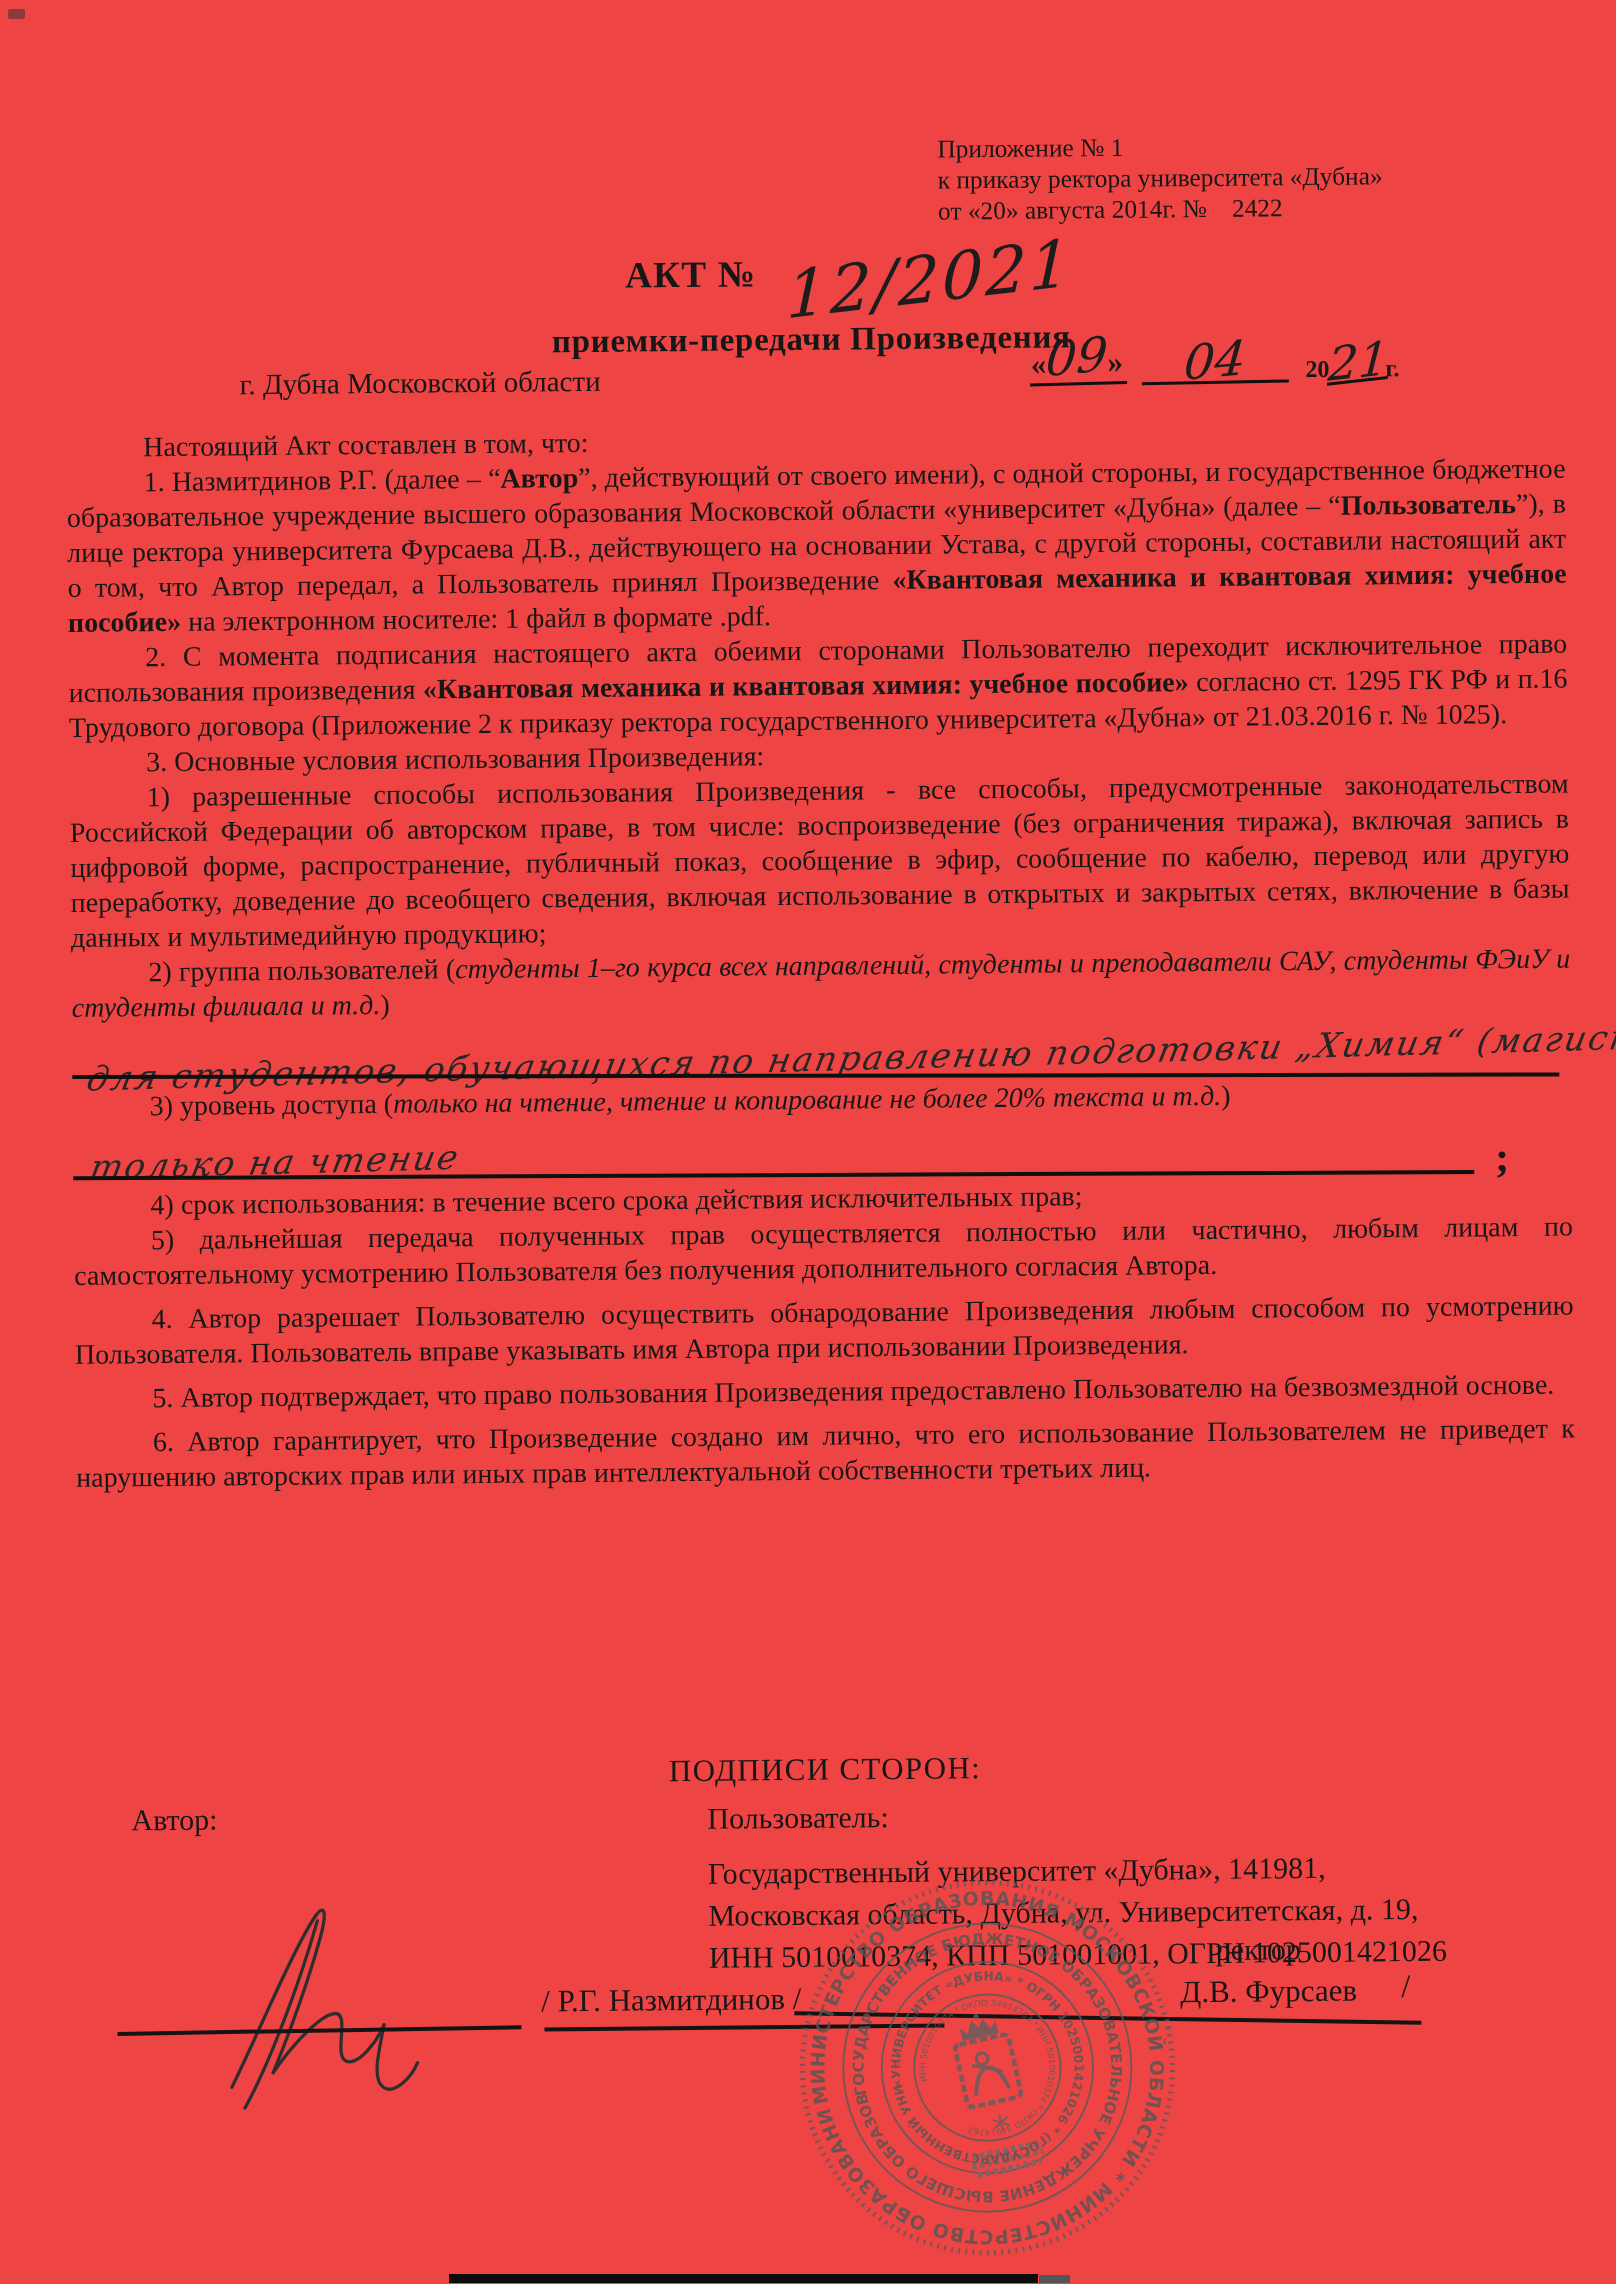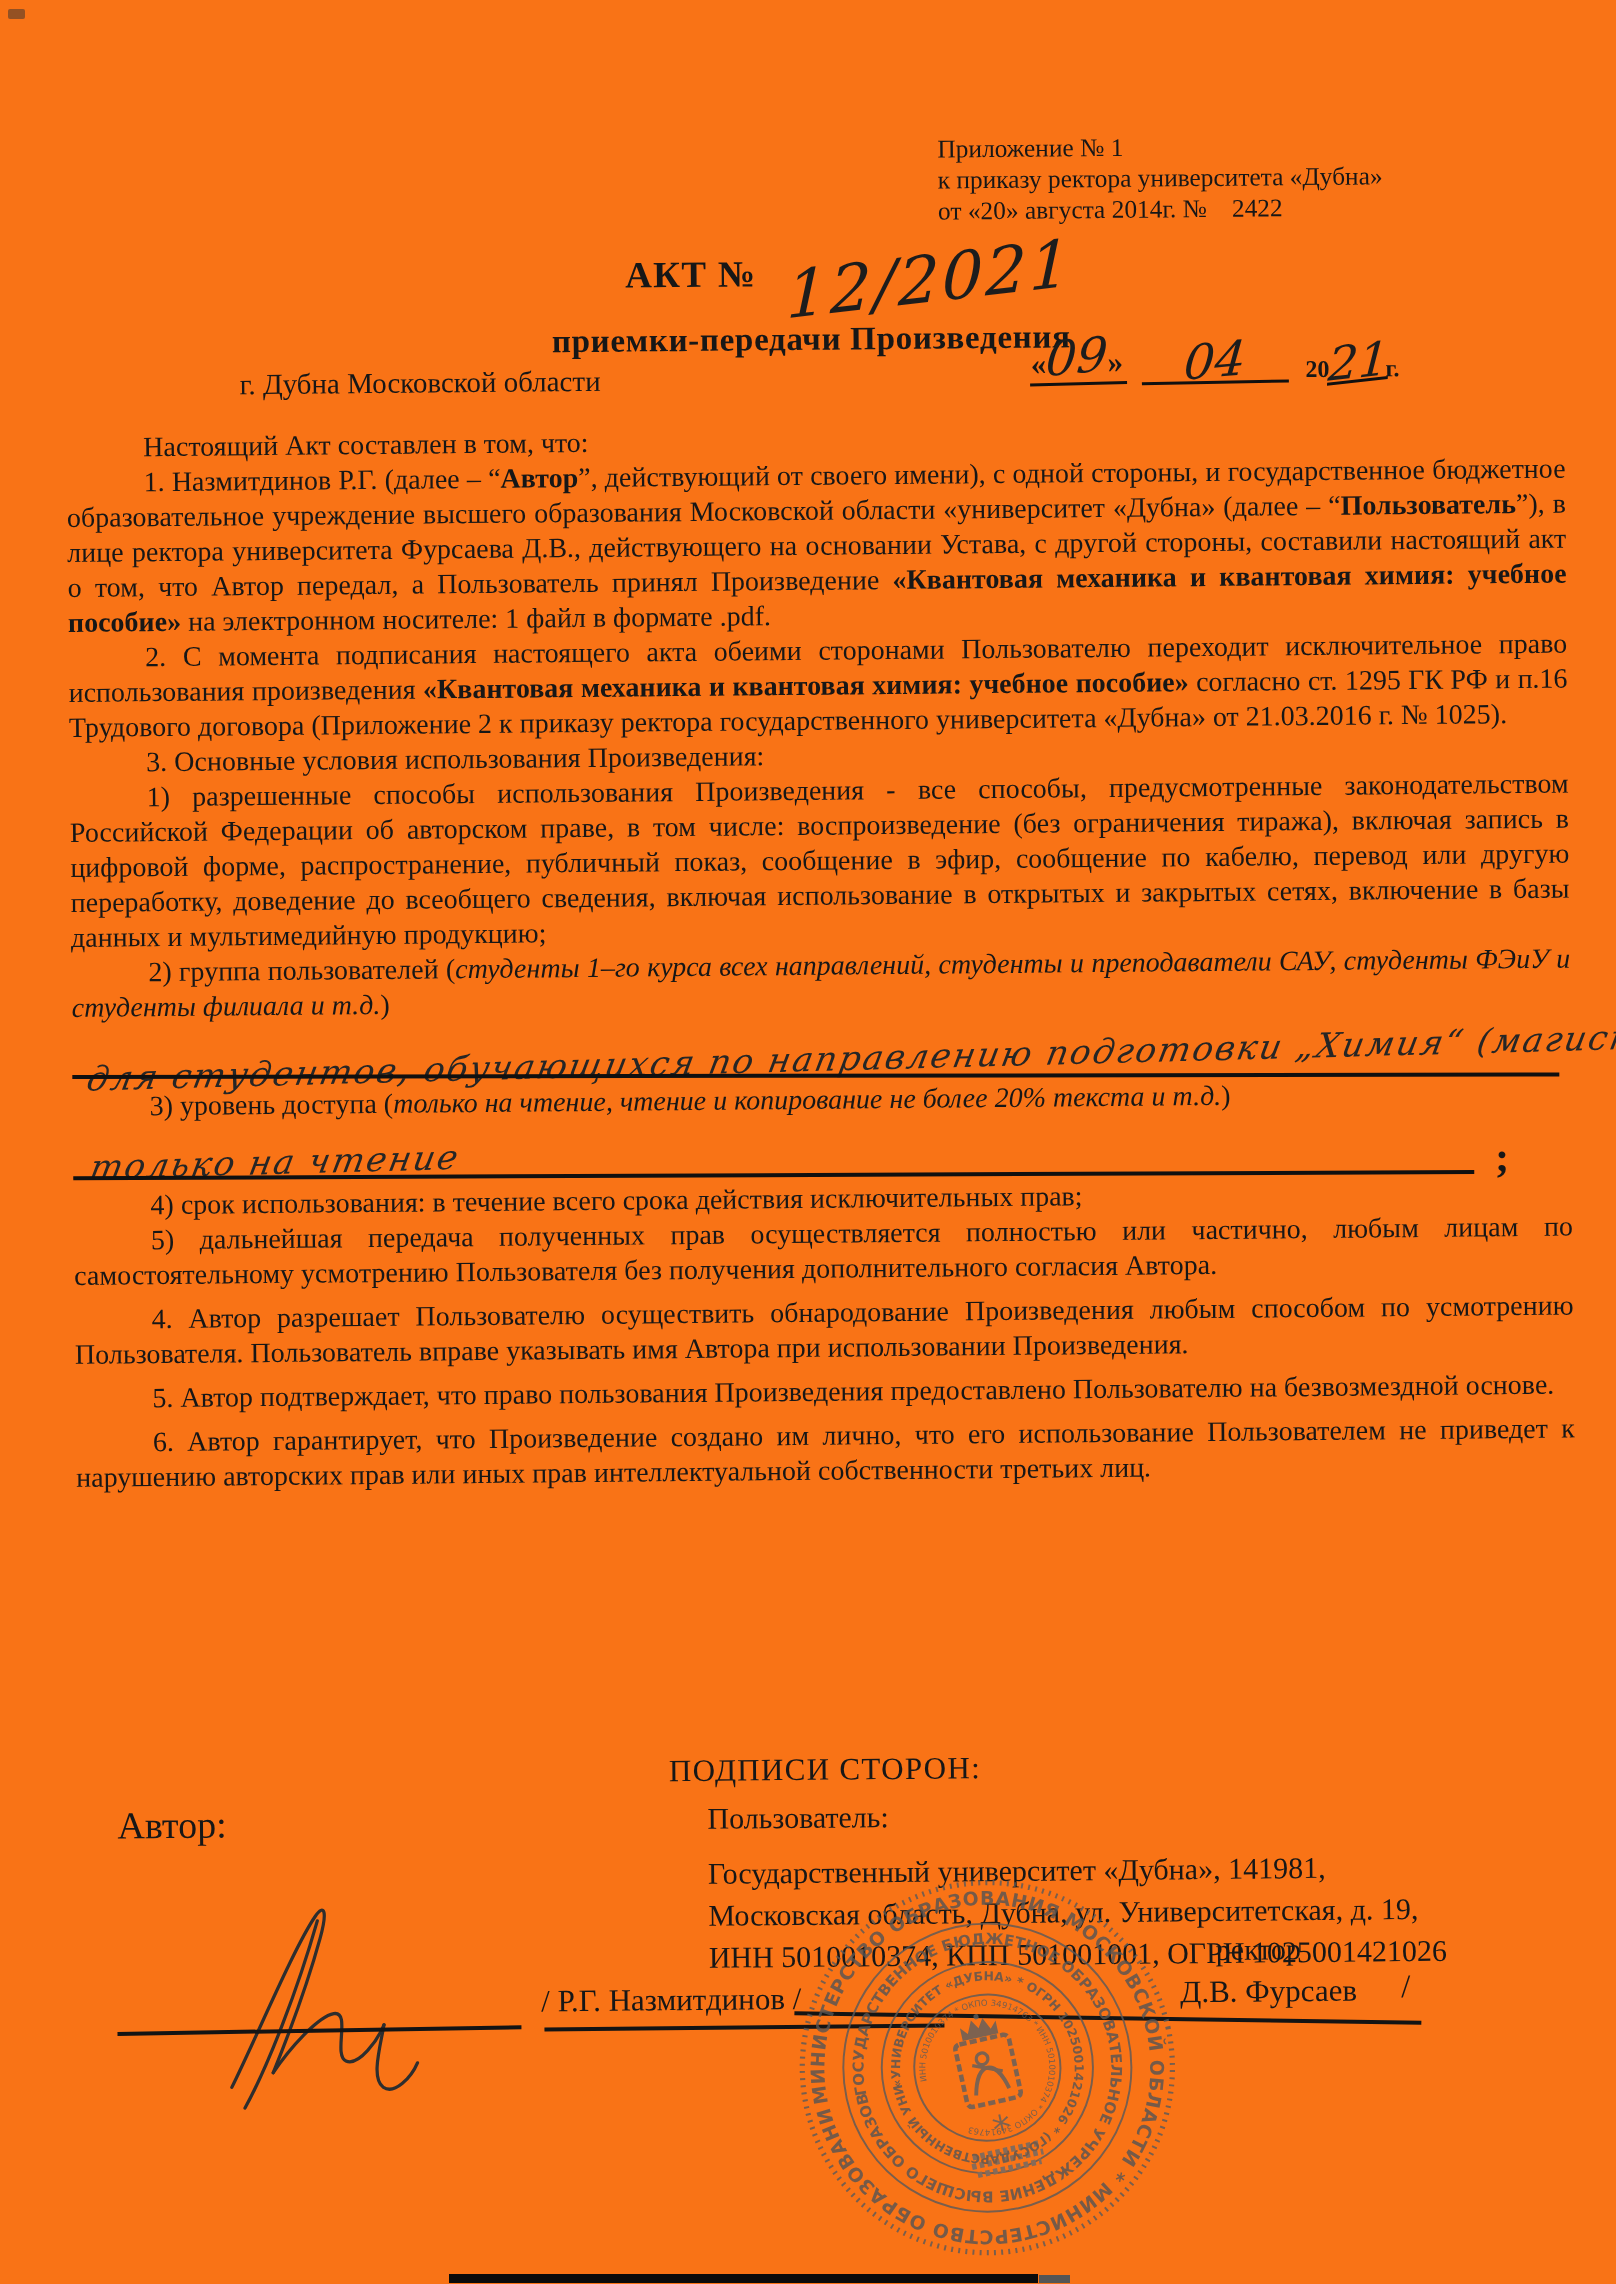--- a/index.html
+++ b/index.html
@@ -1,18 +1,18 @@
 <!DOCTYPE html>
 <html lang="ru" style="font-size:10.4px"><head>
 <meta charset="utf-8">
 <style>
   html,body{margin:0;padding:0;background:#e8e8e6;}
   .page{
     position:relative;width:1616px;height:2284px;margin:0 auto;
-    background:#f97316;overflow:hidden;
+    background:#ef4444;overflow:hidden;
     font-family:"Liberation Serif","DejaVu Serif",serif;color:#171717;
   }
   .content{position:absolute;inset:0;transform:rotate(-0.55deg);transform-origin:55% 0;}
   .b{font-weight:bold;}
   .i{font-style:italic;}
 
   
   .annex{position:absolute;left:936px;top:134px;font-size:25.4px;line-height:31px;white-space:nowrap;}
   .annex .num{margin-left:25px;}
 
@@ -42,21 +42,21 @@
 
   .hwline{position:relative;height:64px;}
   .hwline .hw-text{position:absolute;left:18px;bottom:6.5px;font-size:34px;letter-spacing:2px;transform:skewX(-12deg) rotate(-1deg);color:#262626;white-space:nowrap;}
   .hwline .rule{position:absolute;left:0;bottom:3.9px;height:3.9px;background:#101010;}
   .rule-users{right:11.7px;transform:rotate(0.45deg);}
   .rule-access{right:98px;transform:rotate(0.3deg);}
   .semi{position:absolute;right:63px;bottom:-1.3px;font-size:42px;font-weight:bold;}
 
   
   .sig-heading{position:absolute;left:0;right:0;top:1751px;text-align:center;font-size:31px;letter-spacing:1.3px;}
-  .author-label{position:absolute;left:100px;top:1796px;font-size:38px;}
+  .author-label{position:absolute;left:114px;top:1796px;font-size:30px;}
   .user-block{position:absolute;left:690px;top:1796px;font-size:30px;line-height:42px;}
   .user-block .org{margin-top:13px;}
   .sig-line{position:absolute;height:3.9px;background:#141414;}
   .line-author{left:98px;top:2023px;width:404px;transform:rotate(-0.4deg);}
   .line-author-name{left:525px;top:2024px;width:400px;}
   .line-rector{left:775px;top:2018px;width:627px;transform:rotate(1.4deg);}
   .author-name{position:absolute;left:522px;top:1980px;font-size:31px;white-space:nowrap;}
   .rector-title{position:absolute;left:1197px;top:1936px;font-size:30px;}
   .rector-name{position:absolute;left:1161px;top:1977px;font-size:31px;white-space:nowrap;}
   .rector-slash{position:absolute;left:1382px;top:1973px;font-size:33px;}

